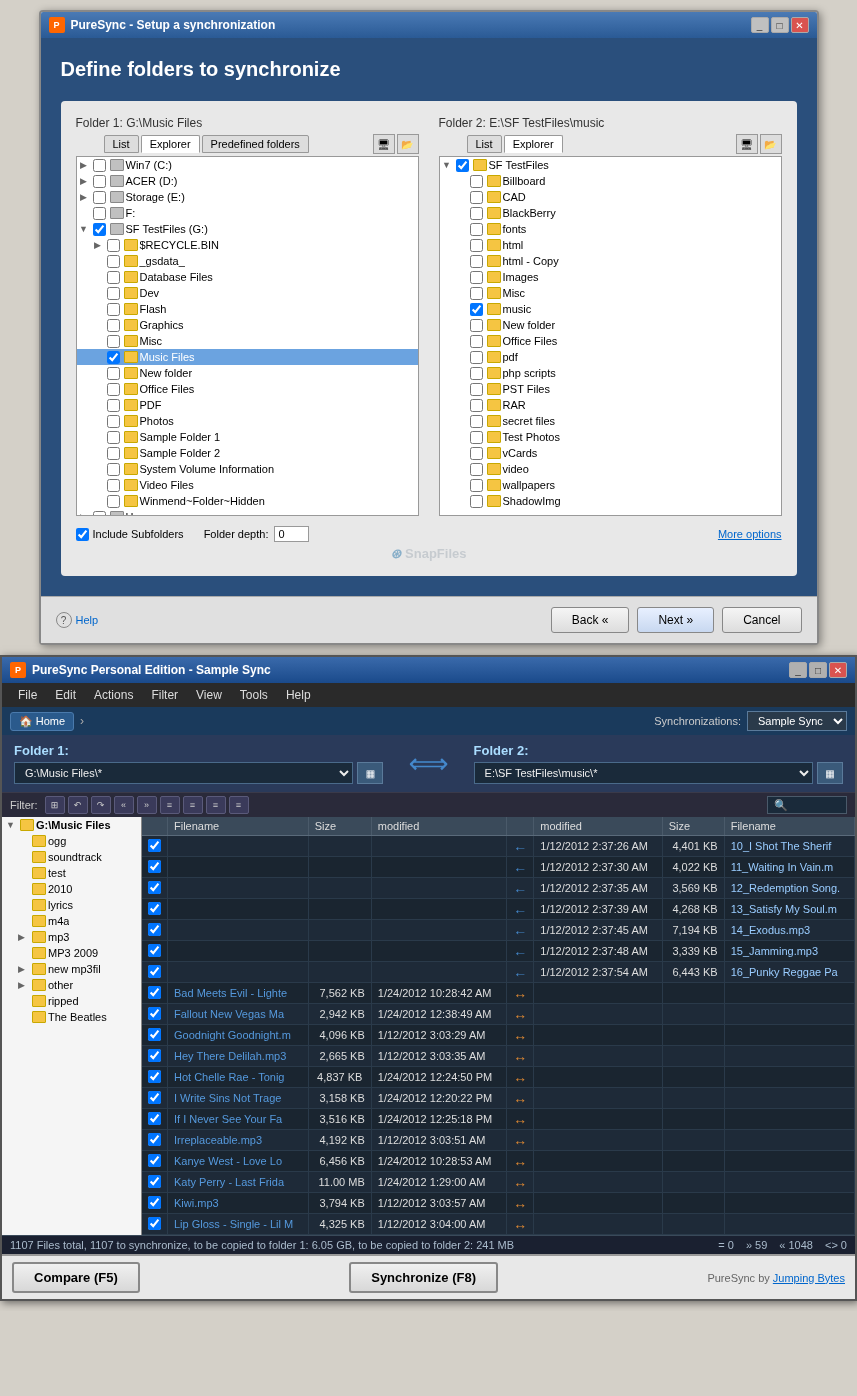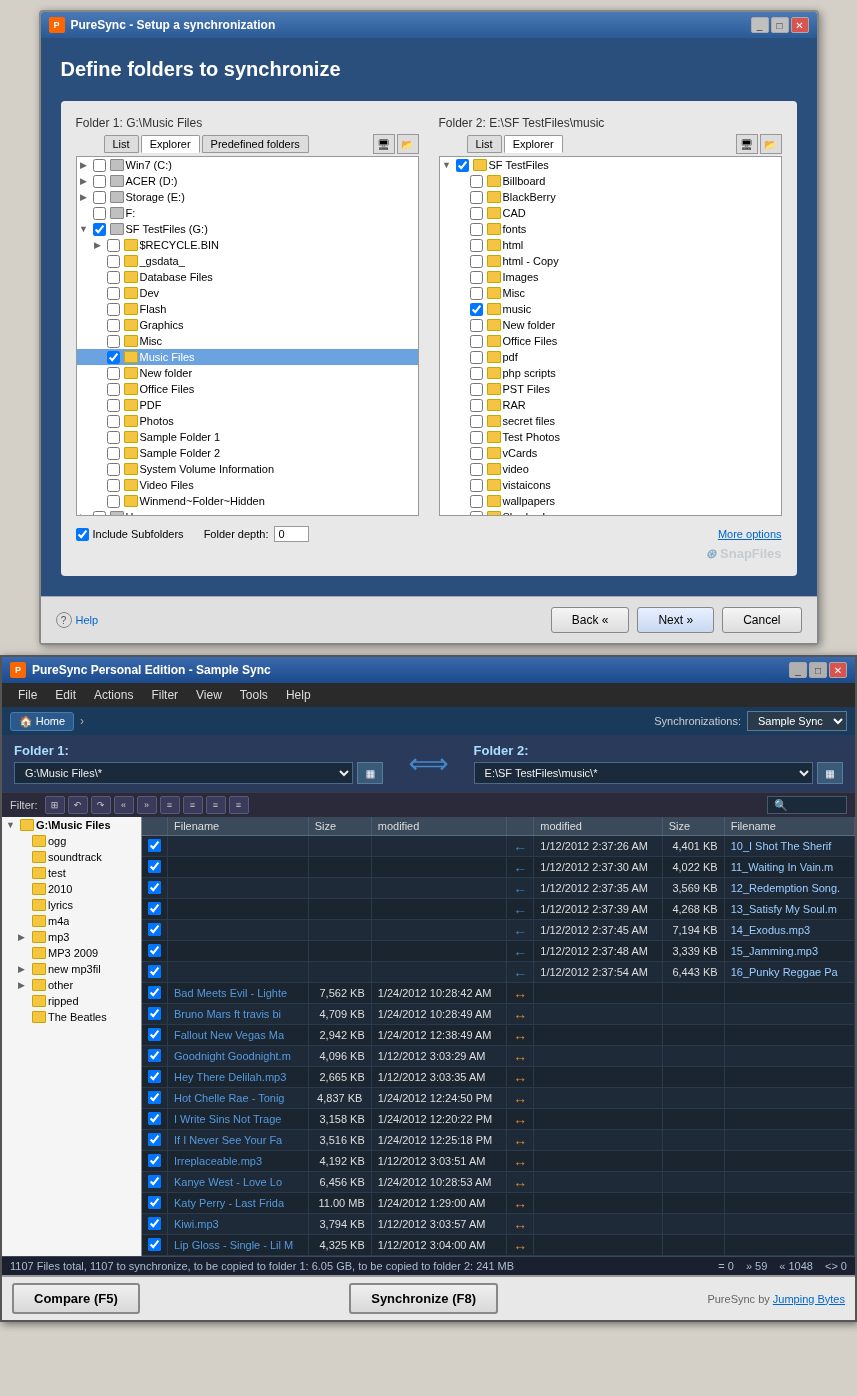--- a/index.html
+++ b/index.html
@@ -53,21 +53,21 @@
     .folder-icon { width: 14px; height: 12px; background: #f5c542; border: 1px solid #c8a800; border-radius: 1px; margin: 0 2px; flex-shrink: 0; display: inline-block; }
     .folder-icon.drive { background: #c0c0c0; border-color: #888; }
     .tree-text { font-size: 11px; }
     .indent-1 { padding-left: 14px; }
 
     .options-row { display: flex; align-items: center; gap: 20px; margin-top: 8px; }
     .include-cb { display: flex; align-items: center; gap: 4px; font-size: 11px; }
     .depth-row { display: flex; align-items: center; gap: 6px; font-size: 11px; }
     .depth-input { width: 35px; border: 1px solid #999; padding: 1px 3px; font-size: 11px; }
     .more-options { margin-left: auto; color: #0066cc; text-decoration: underline; cursor: pointer; font-size: 11px; }
-    .snapfiles-watermark { color: #b0b8c0; font-size: 13px; font-weight: bold; text-align: right; margin-top: 4px; opacity: 0.6; }
+    .snapfiles-watermark { color: #b0b8c0; font-size: 13px; font-weight: bold; text-align: center; margin-top: 4px; opacity: 0.6; }
 
     .setup-footer { background: #e0e0e0; border-top: 1px solid #aaa; padding: 10px 15px; display: flex; align-items: center; justify-content: space-between; }
     .help-link { display: flex; align-items: center; gap: 4px; color: #0066cc; cursor: pointer; font-size: 11px; }
     .footer-buttons { display: flex; gap: 8px; }
     .footer-btn { padding: 5px 20px; border: 1px solid #888; background: linear-gradient(to bottom, #f5f5f5, #ddd); cursor: pointer; font-size: 12px; border-radius: 3px; }
     .footer-btn.primary { background: linear-gradient(to bottom, #e8f0ff, #c8d8f0); }
 
     
     .main-window {
       width: 857px;
@@ -351,32 +351,32 @@
             <div class="tree-item indent-1">
               <span class="expand-btn"> </span>
               <input type="checkbox" class="tree-checkbox" style="">
               <span class="folder-icon"></span>
               <span class="tree-text">Billboard</span>
             </div>
             <div class="tree-item indent-1">
               <span class="expand-btn"> </span>
               <input type="checkbox" class="tree-checkbox" style="">
               <span class="folder-icon"></span>
+              <span class="tree-text">CAD</span>
+            </div>
+            <div class="tree-item indent-1">
+              <span class="expand-btn"> </span>
+              <input type="checkbox" class="tree-checkbox" style="">
+              <span class="folder-icon"></span>
               <span class="tree-text">BlackBerry</span>
             </div>
             <div class="tree-item indent-1">
               <span class="expand-btn"> </span>
               <input type="checkbox" class="tree-checkbox" style="">
               <span class="folder-icon"></span>
-              <span class="tree-text">CAD</span>
-            </div>
-            <div class="tree-item indent-1">
-              <span class="expand-btn"> </span>
-              <input type="checkbox" class="tree-checkbox" style="">
-              <span class="folder-icon"></span>
               <span class="tree-text">fonts</span>
             </div>
             <div class="tree-item indent-1">
               <span class="expand-btn"> </span>
               <input type="checkbox" class="tree-checkbox" style="">
               <span class="folder-icon"></span>
               <span class="tree-text">html</span>
             </div>
             <div class="tree-item indent-1">
               <span class="expand-btn"> </span>
@@ -454,26 +454,20 @@
               <span class="expand-btn"> </span>
               <input type="checkbox" class="tree-checkbox" style="">
               <span class="folder-icon"></span>
               <span class="tree-text">vCards</span>
             </div>
             <div class="tree-item indent-1">
               <span class="expand-btn"> </span>
               <input type="checkbox" class="tree-checkbox" style="">
               <span class="folder-icon"></span>
               <span class="tree-text">video</span>
-            </div>
-            <div class="tree-item indent-1">
-              <span class="expand-btn"> </span>
-              <input type="checkbox" class="tree-checkbox" style="">
-              <span class="folder-icon"></span>
-              <span class="tree-text">vistaicons</span>
             </div>
             <div class="tree-item indent-1">
               <span class="expand-btn"> </span>
               <input type="checkbox" class="tree-checkbox" style="">
               <span class="folder-icon"></span>
               <span class="tree-text">wallpapers</span>
             </div>
             <div class="tree-item indent-1">
               <span class="expand-btn"> </span>
               <input type="checkbox" class="tree-checkbox" style="">
@@ -765,32 +759,20 @@
     <td>1/24/2012 10:28:42 AM</td>
     <td style="text-align:center;color:#dd8833;font-size:14px;">↔</td>
     <td></td>
     <td style="text-align:right;"></td>
     <td style="color:#99ccff;"></td>
   </tr>
             <tr>
     <td style="text-align:center;">
       <input type="checkbox" checked="" style="">
     </td>
-    <td style="color:#5599dd;">Bruno Mars ft travis bi</td>
-    <td style="text-align:right;">4,709 KB</td>
-    <td>1/24/2012 10:28:49 AM</td>
-    <td style="text-align:center;color:#dd8833;font-size:14px;">↔</td>
-    <td></td>
-    <td style="text-align:right;"></td>
-    <td style="color:#99ccff;"></td>
-  </tr>
-            <tr>
-    <td style="text-align:center;">
-      <input type="checkbox" checked="" style="">
-    </td>
     <td style="color:#5599dd;">Fallout  New Vegas Ma</td>
     <td style="text-align:right;">2,942 KB</td>
     <td>1/24/2012 12:38:49 AM</td>
     <td style="text-align:center;color:#dd8833;font-size:14px;">↔</td>
     <td></td>
     <td style="text-align:right;"></td>
     <td style="color:#99ccff;"></td>
   </tr>
             <tr>
     <td style="text-align:center;">

